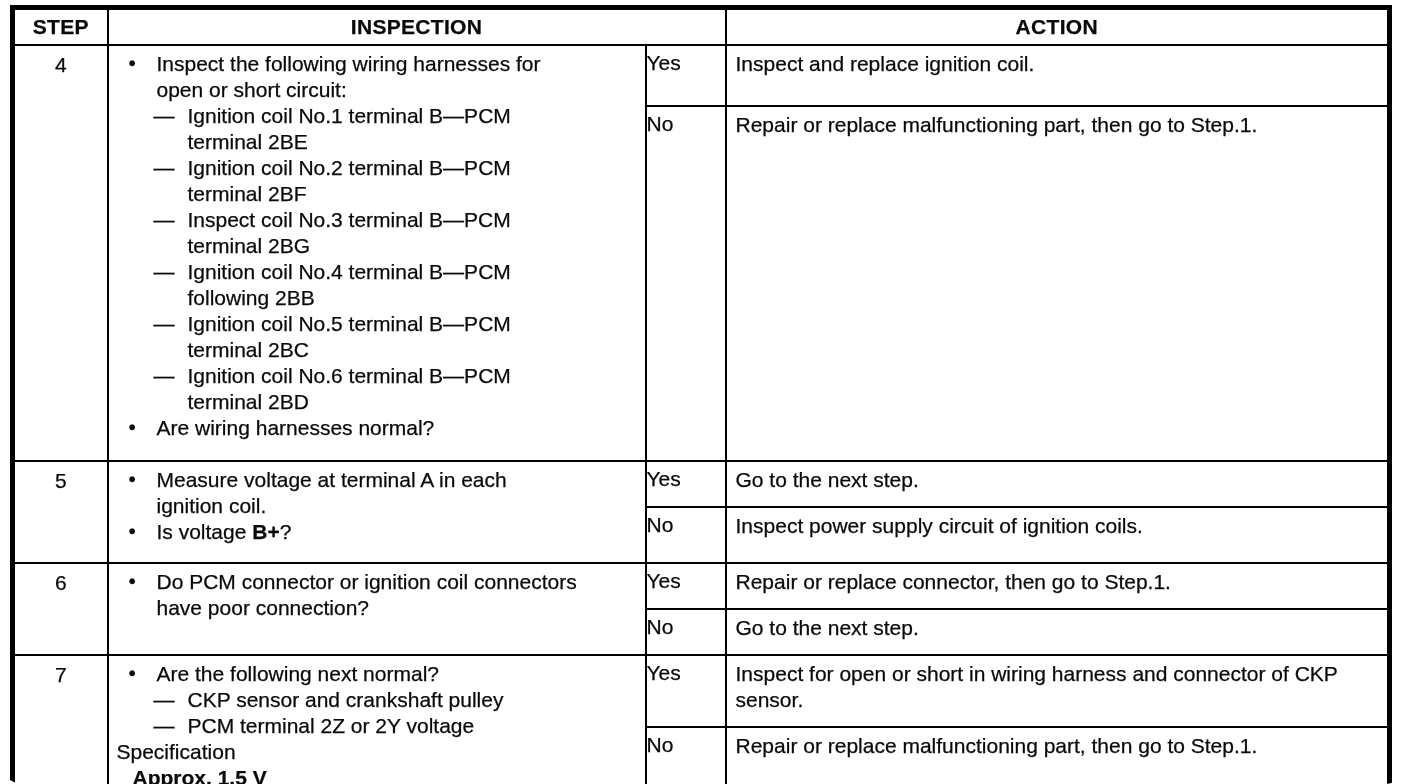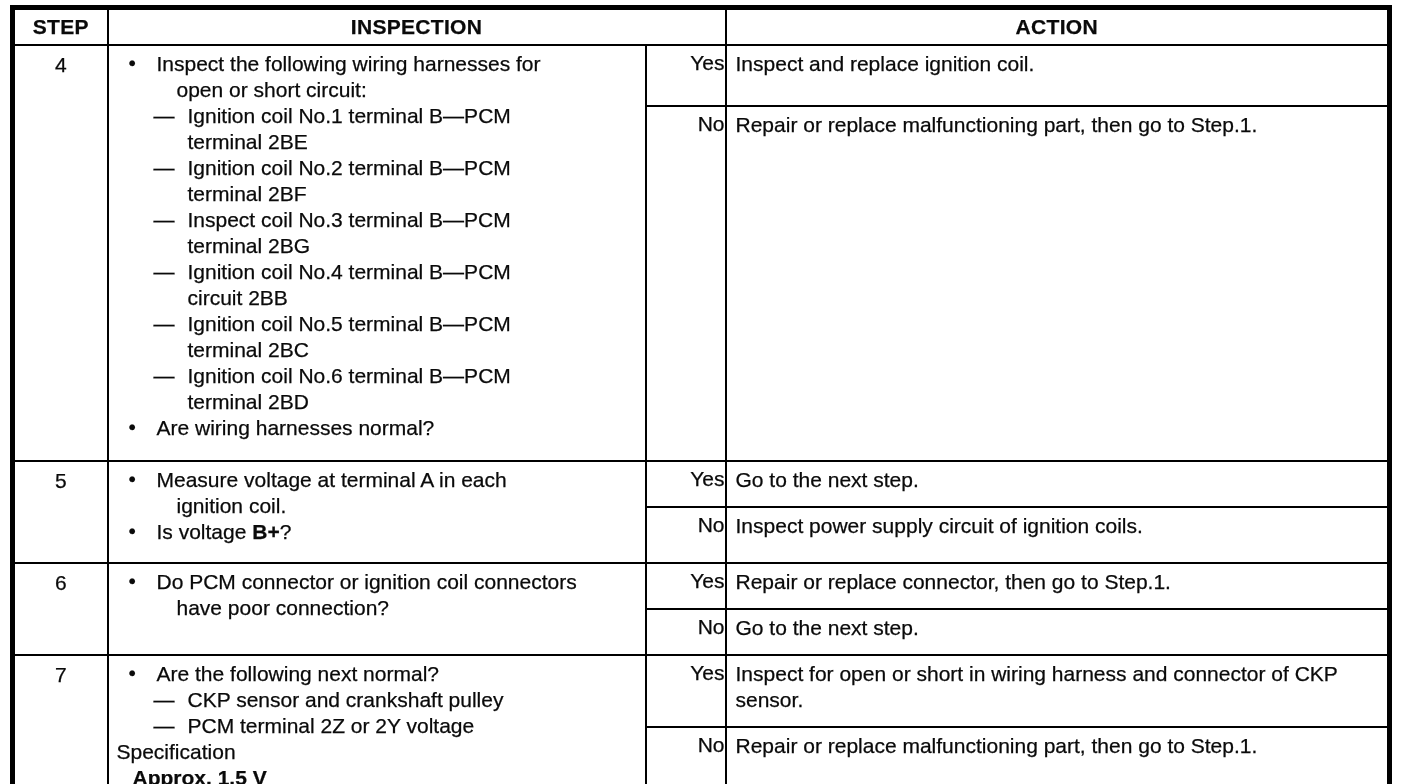--- a/index.html
+++ b/index.html
@@ -3,21 +3,21 @@
 <meta charset="utf-8">
 <style>
   html, body { margin: 0; padding: 0; }
   body {
     width: 1408px; height: 784px;
     background: #ffffff;
     font-family: "Liberation Sans", sans-serif;
     color: #0a0a0a;
     -webkit-text-stroke: 0.25px #0a0a0a;
   }
-  .page { position: relative; width: 1408px; height: 784px; background: #ffffff; overflow: hidden; }
+  .page { position: relative; width: 1408px; height: 784px; background: #ffffff; overflow: hidden; border-radius: 23px; }
 
   table.diag {
     position: absolute; left: 10px; top: 5px;
     width: 1377px;
     border-collapse: collapse; table-layout: fixed;
     border: 5px solid #000;
   }
   th, td {
     border: 2px solid #000;
     vertical-align: top;
@@ -28,28 +28,28 @@
   thead tr { height: 37px; }
   th {
     font-weight: bold;
     text-align: center;
     vertical-align: middle;
     letter-spacing: 0.3px;
     padding: 2px 0;
   }
   .step-cell { text-align: center; padding-top: 7px; }
   .insp-cell { padding-top: 5px; }
-  .yn-cell   { text-align: right; padding-top: 5px; }
+  .yn-cell   { text-align: left; padding-top: 5px; }
   .action-cell { padding: 5px 8px 13px 9px; line-height: 26px; }
 
   
   .li { position: relative; line-height: 26px; }
   .li-bullet   { padding-left: 48px; }
   .li-bullet > .mk { position: absolute; left: 20px; top: -1px; }
-  .li-cont     { padding-left: 68px; }
+  .li-cont     { padding-left: 48px; }
   .li-dash     { padding-left: 79px; }
   .li-dash > .mk { position: absolute; left: 45px; top: 0; }
   .li-dashcont { padding-left: 79px; }
   .li-spec     { padding-left: 8px;  font-weight: normal; }
   .li-specval  { padding-left: 24px; font-weight: bold; }
   .b { font-weight: bold; }
 
   
   tr.row0-yes { height: 61px; }  tr.row0-no { height: 355px; }
   tr.row1-yes { height: 34px; }  tr.row1-no { height: 56px; }
@@ -80,21 +80,21 @@
           <td class="insp-cell" rowspan="2">
             <div class="li li-bullet"><span class="mk">•</span><span class="txt"><span>Inspect the following wiring harnesses for</span></span></div>
             <div class="li li-cont"><span class="txt"><span>open or short circuit:</span></span></div>
             <div class="li li-dash"><span class="mk">—</span><span class="txt"><span>Ignition coil No.1 terminal B—PCM</span></span></div>
             <div class="li li-dashcont"><span class="txt"><span>terminal 2BE</span></span></div>
             <div class="li li-dash"><span class="mk">—</span><span class="txt"><span>Ignition coil No.2 terminal B—PCM</span></span></div>
             <div class="li li-dashcont"><span class="txt"><span>terminal 2BF</span></span></div>
             <div class="li li-dash"><span class="mk">—</span><span class="txt"><span>Inspect coil No.3 terminal B—PCM</span></span></div>
             <div class="li li-dashcont"><span class="txt"><span>terminal 2BG</span></span></div>
             <div class="li li-dash"><span class="mk">—</span><span class="txt"><span>Ignition coil No.4 terminal B—PCM</span></span></div>
-            <div class="li li-dashcont"><span class="txt"><span>circuit 2BB</span></span></div>
+            <div class="li li-dashcont"><span class="txt"><span>following 2BB</span></span></div>
             <div class="li li-dash"><span class="mk">—</span><span class="txt"><span>Ignition coil No.5 terminal B—PCM</span></span></div>
             <div class="li li-dashcont"><span class="txt"><span>terminal 2BC</span></span></div>
             <div class="li li-dash"><span class="mk">—</span><span class="txt"><span>Ignition coil No.6 terminal B—PCM</span></span></div>
             <div class="li li-dashcont"><span class="txt"><span>terminal 2BD</span></span></div>
             <div class="li li-bullet"><span class="mk">•</span><span class="txt"><span>Are wiring harnesses normal?</span></span></div>
           </td>
           <td class="yn-cell">Yes</td>
           <td class="action-cell"><span>Inspect and replace ignition coil.</span></td>
         </tr>
         <tr class="row0-no">

